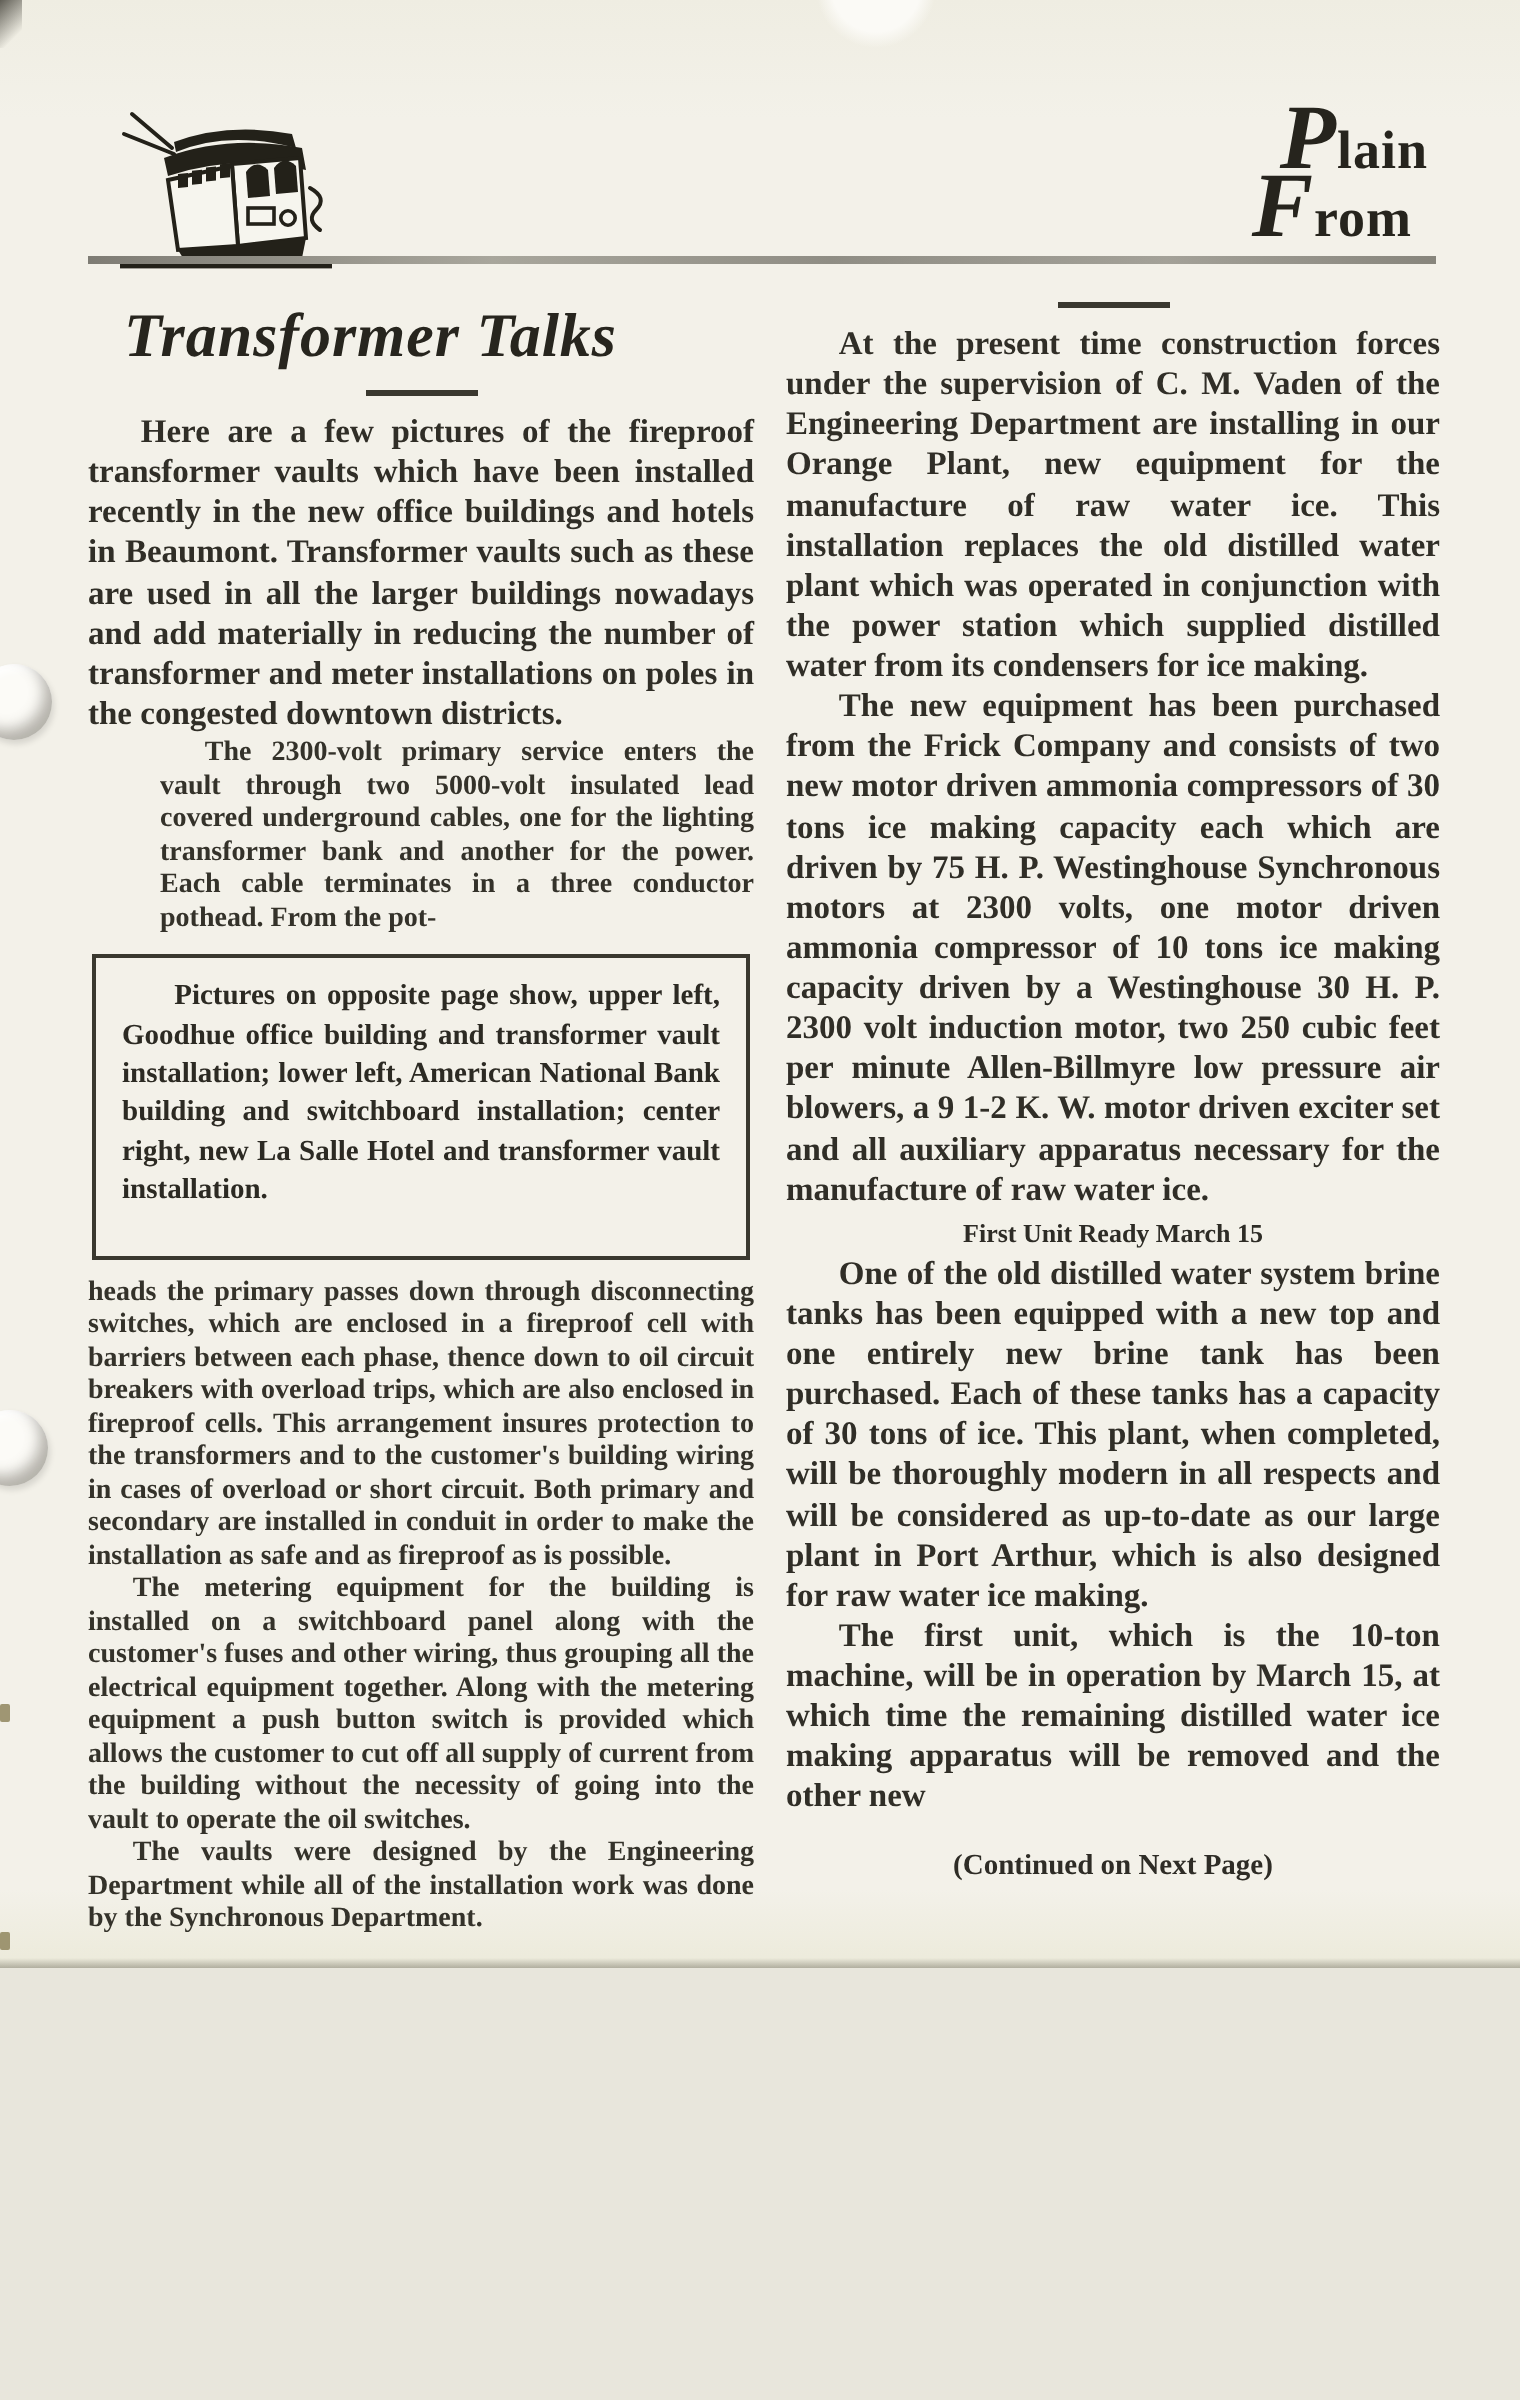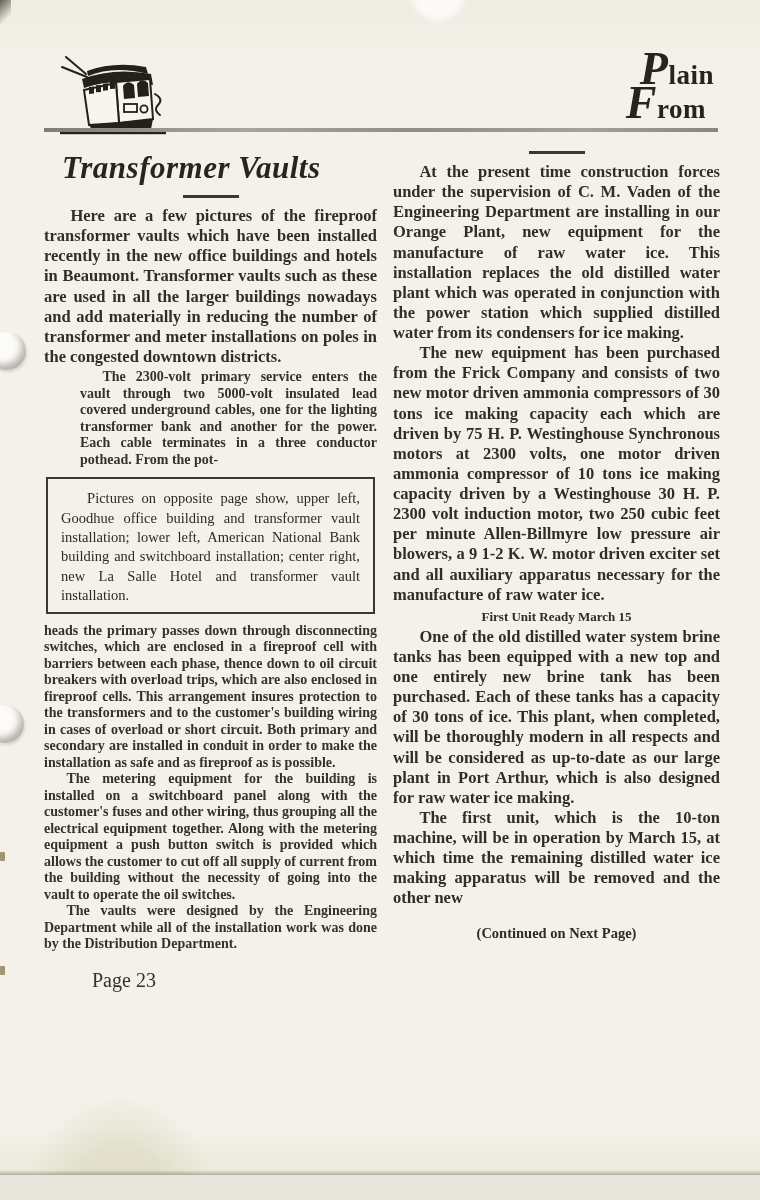--- a/index.html
+++ b/index.html
@@ -2,21 +2,21 @@
 <html><head>
 <meta charset="utf-8">
 <style>
   html,body{margin:0;padding:0;}
   body{
     width:760px;height:1200px;
     font-family:"Liberation Serif","DejaVu Serif",serif;
     background:#e8e6dc;
   }
   .page{
-    position:relative;width:760px;height:1175px;overflow:hidden;
+    position:relative;width:760px;height:984px;overflow:hidden;
     color:#2e2c26;
     background:
       radial-gradient(circle at 438px -6px, #fbfaf6 0 22px, rgba(0,0,0,0) 30px),
       radial-gradient(circle at 120px 1185px, rgba(214,212,186,.5) 0 40px, rgba(0,0,0,0) 90px),
       linear-gradient(#efede2, #f3f1e9 6%, #f3f1e9 96%, #eceada);
   }
   .corner-mark{position:absolute;left:0;top:0;width:11px;height:24px;
     background:linear-gradient(135deg,rgba(60,58,50,.8),rgba(60,58,50,0) 75%);}
   .bottom-shadow{position:absolute;left:0;right:0;bottom:0;height:5px;
     background:linear-gradient(rgba(0,0,0,0), rgba(88,85,70,.4));}
@@ -49,22 +49,22 @@
   .small-rule{width:56px;height:3px;background:#3a382f;margin:9px auto 8px;}
   .byline{text-align:center;font-weight:bold;font-size:16px;margin:10px 0 4px;}
   .subhead{text-align:center;font-weight:bold;font-size:13px;margin:4px 0 2px;}
 
   p{margin:0;}
   .body-lg{font-size:16.5px;line-height:1.22;text-align:justify;font-weight:bold;color:#302e27;}
   .body-sm{font-size:14px;line-height:1.18;text-align:justify;font-weight:bold;color:#34322a;}
   .indent{text-indent:1.6em;}
   .gap-top{margin-top:2px;margin-left:36px;}
 
-  .note-box{border:2.5px solid #3a382f;margin:9px 2px 9px 2px;padding:10px 13px 6px;
-    font-size:14.5px;line-height:1.34;font-weight:normal;text-align:justify;text-indent:1.8em;color:#2c2a23;}
+  .note-box{border:2.5px solid #3a382f;margin:9px 2px 9px 2px;padding:10px 13px 22px;
+    font-size:14.5px;line-height:1.34;font-weight:bold;text-align:justify;text-indent:1.8em;color:#2c2a23;}
 
   .page-number{font-size:20px;font-weight:normal;margin-top:16px;color:#34322a;margin-left:48px;}
   .continued{text-align:center;font-size:14.5px;font-weight:bold;margin-top:16px;}
 </style>
 </head>
 <body>
 
 <div class="page">
 
   <div class="corner-mark"></div>
@@ -102,31 +102,31 @@
     <div class="logo">
       <span class="logo-line logo-line-1">Plain</span>
       <span class="logo-line logo-line-2">From</span>
     </div>
     <div class="masthead-rule"></div>
   </div>
 
   <div class="columns">
 
     <div class="col">
-      <h1 class="article-title-left">Transformer Vaults</h1>
+      <h1 class="article-title-left">Transformer Talks</h1>
       <div class="small-rule"></div>
 
       <p class="body-lg indent">Here are a few pictures of the fireproof transformer vaults which have been installed recently in the new office buildings and hotels in Beaumont.  Transformer vaults such as these are used in all the larger buildings nowadays and add materially in reducing the number of transformer and meter installations on poles in the congested downtown districts.</p>
       <p class="body-sm indent gap-top">The 2300-volt primary service enters the vault through two 5000-volt insulated lead covered underground cables, one for the lighting transformer bank and another for the power.  Each cable terminates in a three conductor pothead.  From the pot-</p>
 
       <div class="note-box">Pictures on opposite page show, upper left, Goodhue office building and transformer vault installation; lower left, American National Bank building and switchboard installation; center right, new La Salle Hotel and transformer vault installation.</div>
 
       <p class="body-sm">heads the primary passes down through disconnecting switches, which are enclosed in a fireproof cell with barriers between each phase, thence down to oil circuit breakers with overload trips, which are also enclosed in fireproof cells.  This arrangement insures protection to the transformers and to the customer's building wiring in cases of overload or short circuit.  Both primary and secondary are installed in conduit in order to make the installation as safe and as fireproof as is possible.</p>
       <p class="body-sm indent">The metering equipment for the building is installed on a switchboard panel along with the customer's fuses and other wiring, thus grouping all the electrical equipment together.  Along with the metering equipment a push button switch is provided which allows the customer to cut off all supply of current from the building without the necessity of going into the vault to operate the oil switches.</p>
-      <p class="body-sm indent">The vaults were designed by the Engineering Department while all of the installation work was done by the Distribution Department.</p>
+      <p class="body-sm indent">The vaults were designed by the Engineering Department while all of the installation work was done by the Synchronous Department.</p>
 
       <div class="page-number">Page 23</div>
     </div>
 
     <div class="col col-right">
       <div class="small-rule"></div>
 
       <p class="body-lg indent">At the present time construction forces under the supervision of C. M. Vaden of the Engineering Department are installing in our Orange Plant, new equipment for the manufacture of raw water ice.  This installation replaces the old distilled water plant which was operated in conjunction with the power station which supplied distilled water from its condensers for ice making.</p>
       <p class="body-lg indent">The new equipment has been purchased from the Frick Company and consists of two new motor driven ammonia compressors of 30 tons ice making capacity each which are driven by 75 H. P. Westinghouse Synchronous motors at 2300 volts, one motor driven ammonia compressor of 10 tons ice making capacity driven by a Westinghouse 30 H. P. 2300 volt induction motor, two 250 cubic feet per minute Allen-Billmyre low pressure air blowers, a 9 1-2 K. W. motor driven exciter set and all auxiliary apparatus necessary for the manufacture of raw water ice.</p>
 

